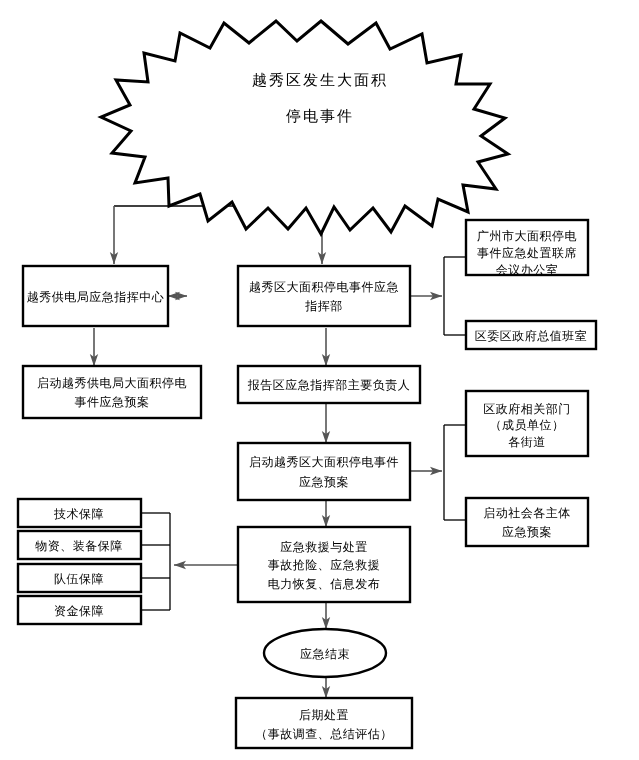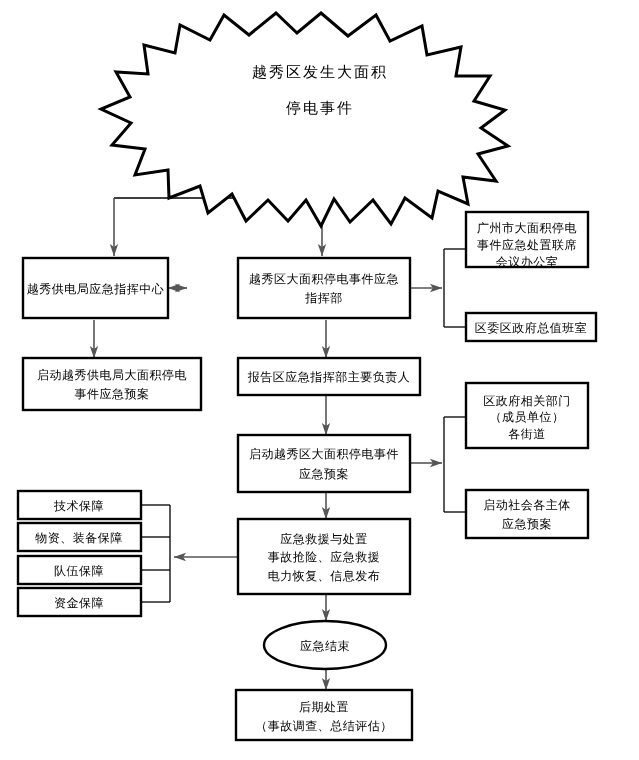--- a/index.html
+++ b/index.html
@@ -10,20 +10,21 @@
   body {
     width: 639px;
     height: 760px;
     font-family: "DejaVu Sans", "Liberation Sans", sans-serif;
     overflow: hidden;
   }
   #flow-root {
     position: relative;
     width: 639px;
     height: 671px;
+    margin-top: 8px;
   }
   svg.flow {
     display: block;
     width: 639px;
     height: 760px;
   }
   .node-box {
     fill: #ffffff;
     stroke: #000000;
     stroke-width: 2.4;

